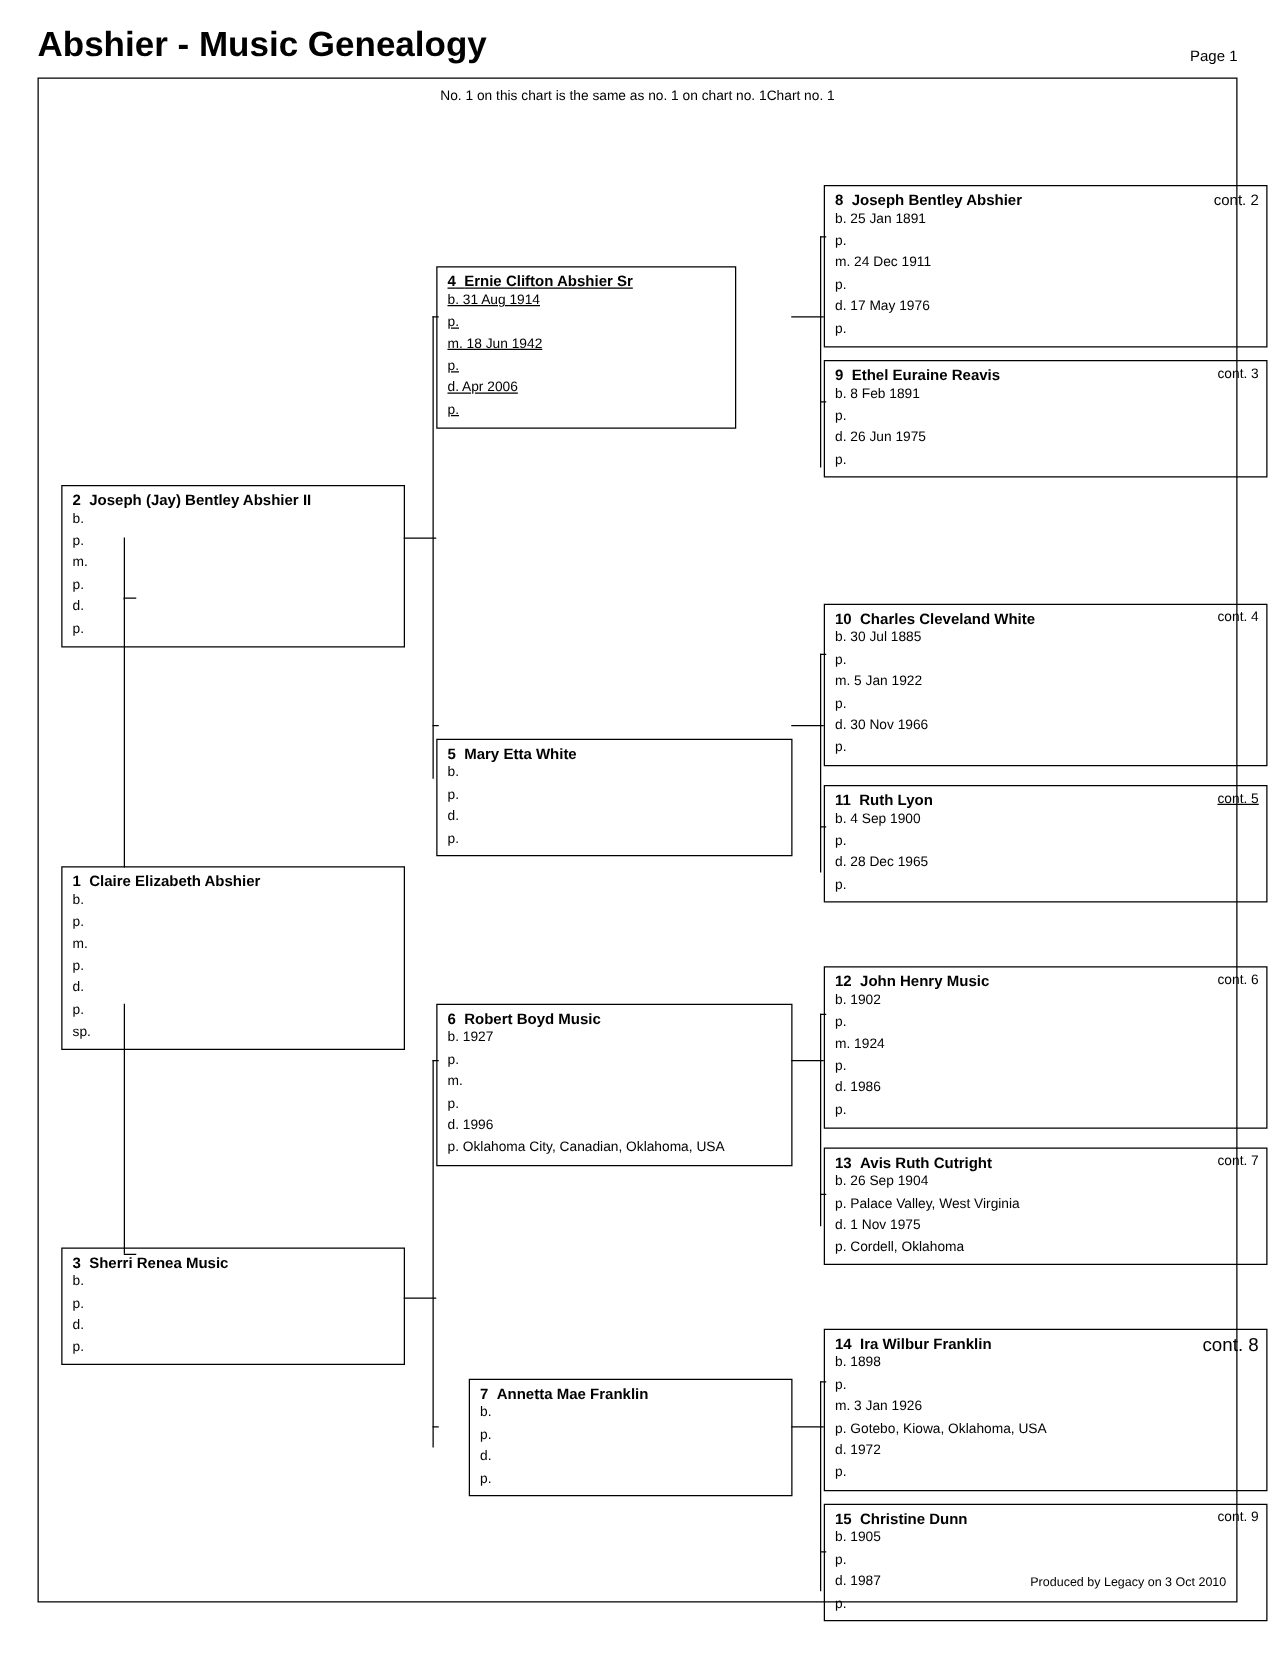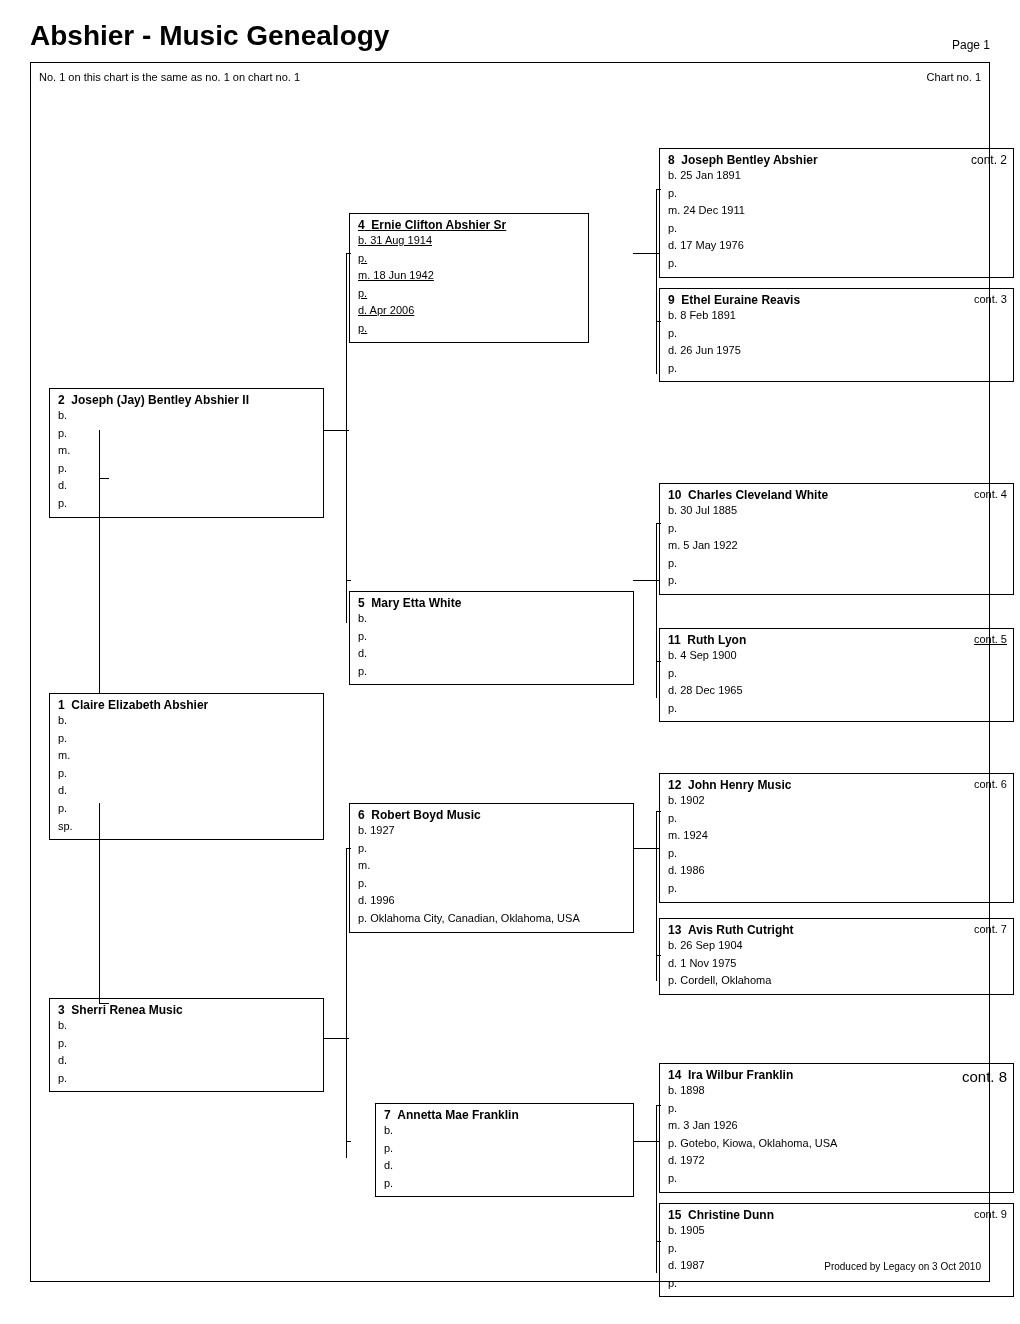--- a/index.html
+++ b/index.html
@@ -26,21 +26,21 @@
       font-size: 12px;
     }
     .chart-container {
       border: 1px solid #000;
       padding: 8px;
       position: relative;
       min-height: 1220px;
     }
     .chart-header {
       display: flex;
-      justify-content: space-between;
+      justify-content: center;
       font-size: 11px;
       margin-bottom: 10px;
     }
 
     
     .chart-body {
       position: relative;
       width: 100%;
     }
     .pdetail {
@@ -112,20 +112,21 @@
       <div style="border:1px solid #000; padding:4px 8px; position:relative; min-height:80px;">
         <span style="position:absolute;right:6px;top:4px;font-size:11px;">cont. 4</span>
         <div>
           <span style="font-weight:bold;">10</span>&nbsp;&nbsp;<span style="font-weight:bold;">Charles Cleveland White</span>
         </div>
         <div class="pdetail">
           <div>b. 30 Jul 1885</div>
           <div>p.</div>
           <div>m. 5 Jan 1922</div>
           <div>p.</div>
+          <div>d. 30 Nov 1966</div>
           <div>p.</div>
         </div>
       </div>
     </div>
 
     <div style="position:absolute; left:620px; top:535px; width:355px;">
       <div style="border:1px solid #000; padding:4px 8px; position:relative; min-height:70px;">
         <span style="position:absolute;right:6px;top:4px;font-size:11px;text-decoration:underline;">cont. 5</span>
         <div>
           <span style="font-weight:bold;">11</span>&nbsp;&nbsp;<span style="font-weight:bold;">Ruth Lyon</span>
@@ -157,20 +158,21 @@
     </div>
 
     <div style="position:absolute; left:620px; top:825px; width:355px;">
       <div style="border:1px solid #000; padding:4px 8px; position:relative; min-height:75px;">
         <span style="position:absolute;right:6px;top:4px;font-size:11px;">cont. 7</span>
         <div>
           <span style="font-weight:bold;">13</span>&nbsp;&nbsp;<span style="font-weight:bold;">Avis Ruth Cutright</span>
         </div>
         <div class="pdetail">
           <div>b. 26 Sep 1904</div>
+          <div>p. Palace Valley, West Virginia</div>
           <div>d. 1 Nov 1975</div>
           <div>p. Cordell, Oklahoma</div>
         </div>
       </div>
     </div>
 
     <div style="position:absolute; left:620px; top:970px; width:355px;">
       <div style="border:1px solid #000; padding:4px 8px; position:relative; min-height:85px;">
         <span style="position:absolute;right:6px;top:4px;font-size:15px;">cont. 8</span>
         <div>

